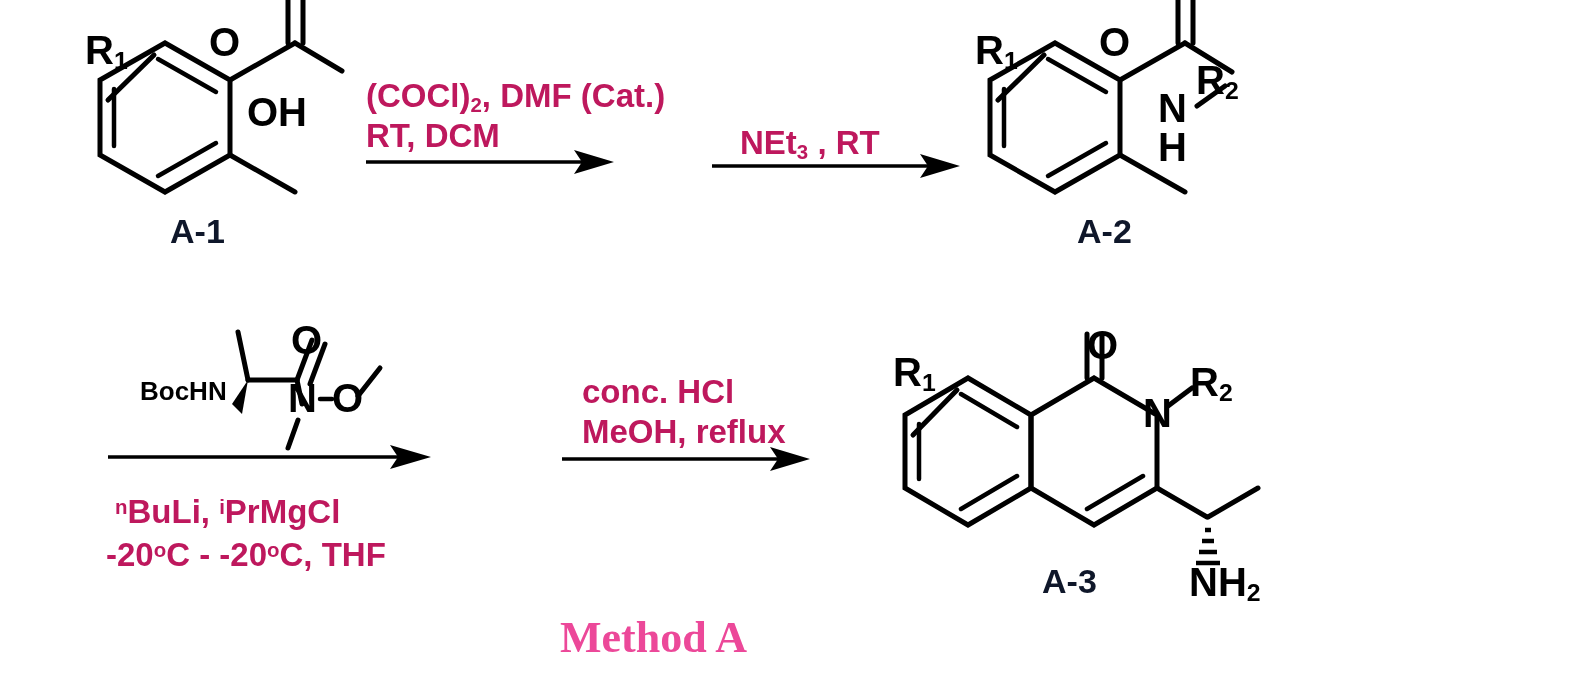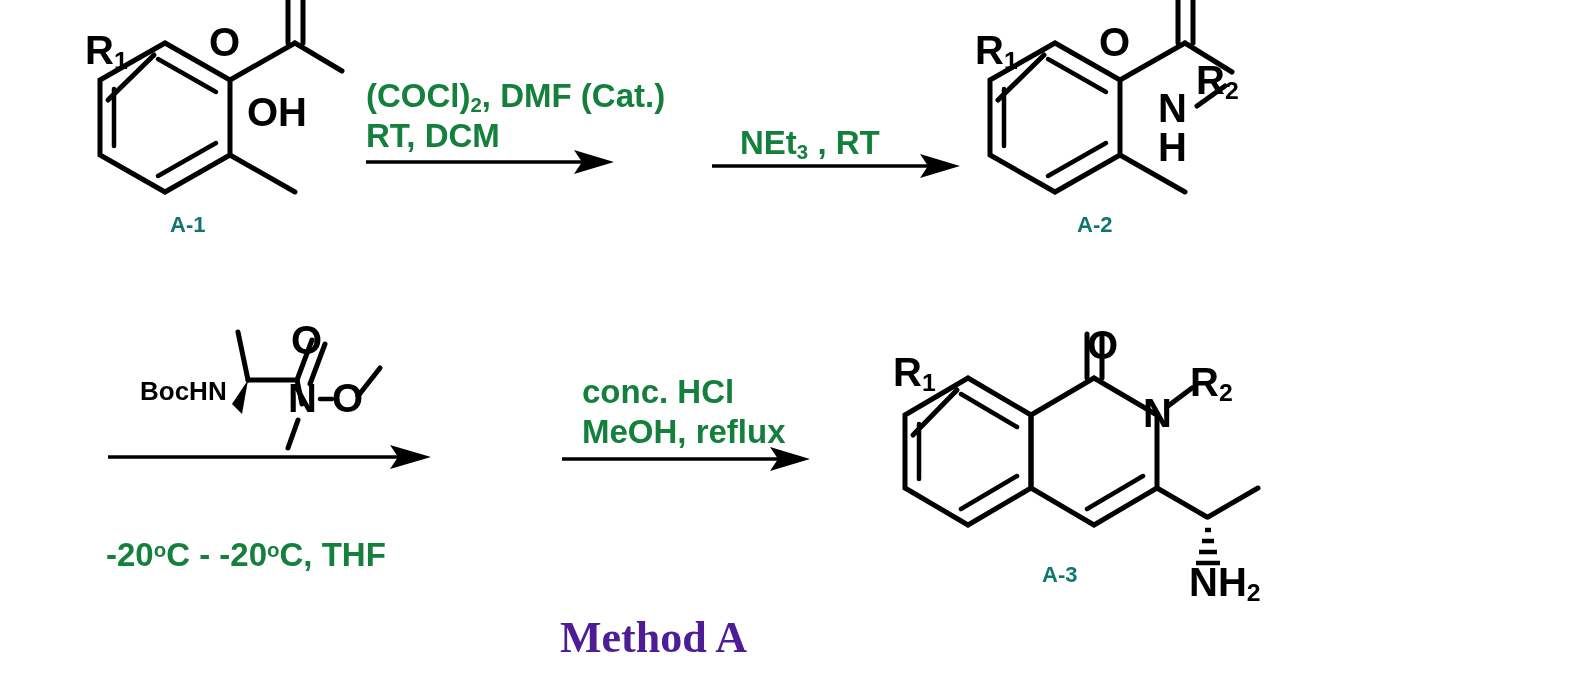--- a/index.html
+++ b/index.html
@@ -35,40 +35,40 @@
   .sup {
     font-size: 0.62em;
     vertical-align: 0.42em;
   }
 
   
   .cond {
     font-family: "Liberation Sans", sans-serif;
     font-weight: bold;
     font-size: 33px;
-    color: #15803d;
+    color: #be185d;
     white-space: nowrap;
     line-height: 1.22;
   }
 
   
   .cmpd {
     font-family: "Liberation Sans", sans-serif;
     font-weight: bold;
-    font-size: 22px;
-    color: #0f766e;
+    font-size: 34px;
+    color: #0f172a;
     white-space: nowrap;
   }
 
   
   .caption {
     font-family: "Liberation Serif", serif;
     font-weight: bold;
     font-size: 44px;
-    color: #4c1d95;
+    color: #ec4899;
     white-space: nowrap;
   }
 
   svg { display: block; overflow: visible; }
   .bond {
     stroke: #000000;
     stroke-width: 5;
     stroke-linecap: round;
     fill: none;
   }
@@ -193,20 +193,21 @@
         <line x1="2" y1="7" x2="14" y2="7" class="bond-thin"></line>
       </svg>
   </div>
 
   <div class="abs" style="left:108px; top:443px;">
     <svg width="325" height="28" viewBox="0 0 325 28">
       <line x1="0" y1="14" x2="302" y2="14" class="arrow-line"></line>
       <polygon points="282,2 323,14 282,26 290,14" class="arrow-head"></polygon>
     </svg>
   </div>
+  <div class="abs cond" style="left:115px; top:492px;"><span class="sup">n</span><span>BuLi, </span><span class="sup">i</span><span>PrMgCl</span></div>
   <div class="abs cond" style="left:106px; top:535px;"><span>-20</span><span class="sup">o</span><span>C - -20</span><span class="sup">o</span><span>C, THF</span></div>
 
   <div class="abs cond" style="left:582px; top:372px;">conc. HCl</div>
   <div class="abs cond" style="left:582px; top:412px;">MeOH, reflux</div>
   <div class="abs" style="left:562px; top:445px;">
     <svg width="250" height="28" viewBox="0 0 250 28">
       <line x1="0" y1="14" x2="228" y2="14" class="arrow-line"></line>
       <polygon points="208,2 248,14 208,26 216,14" class="arrow-head"></polygon>
     </svg>
   </div>

